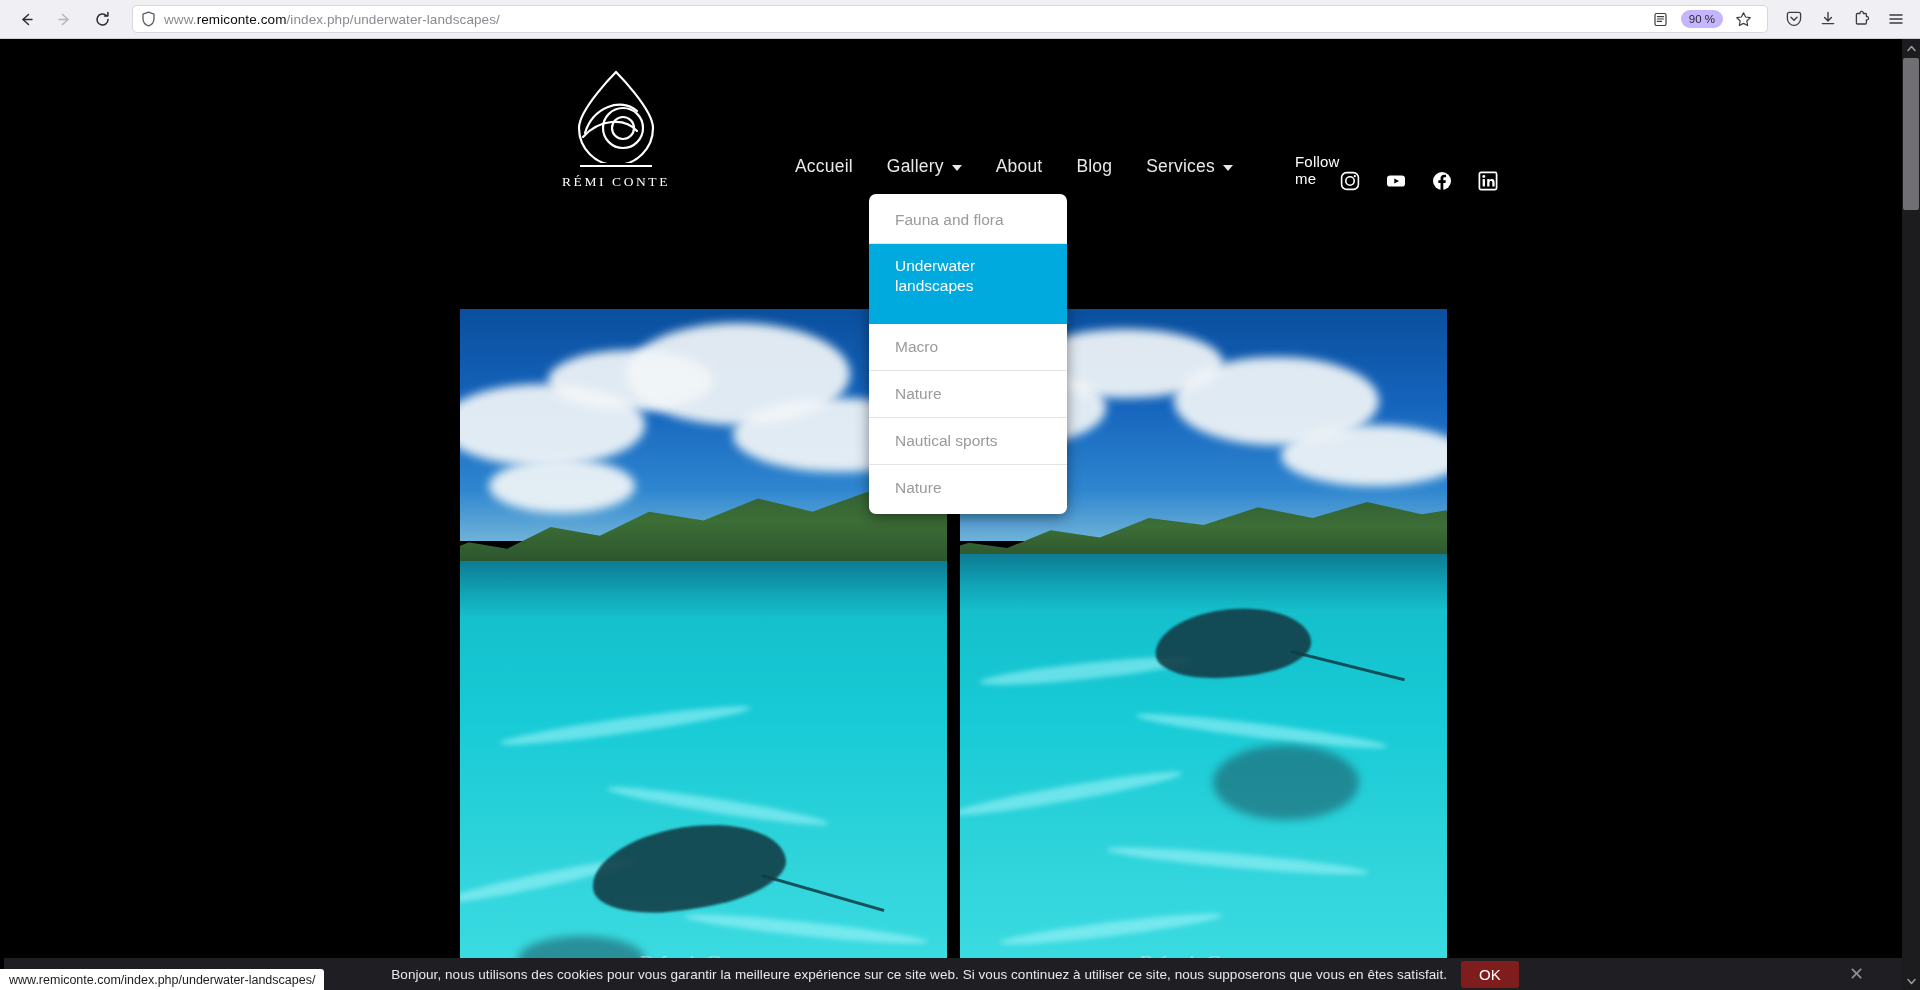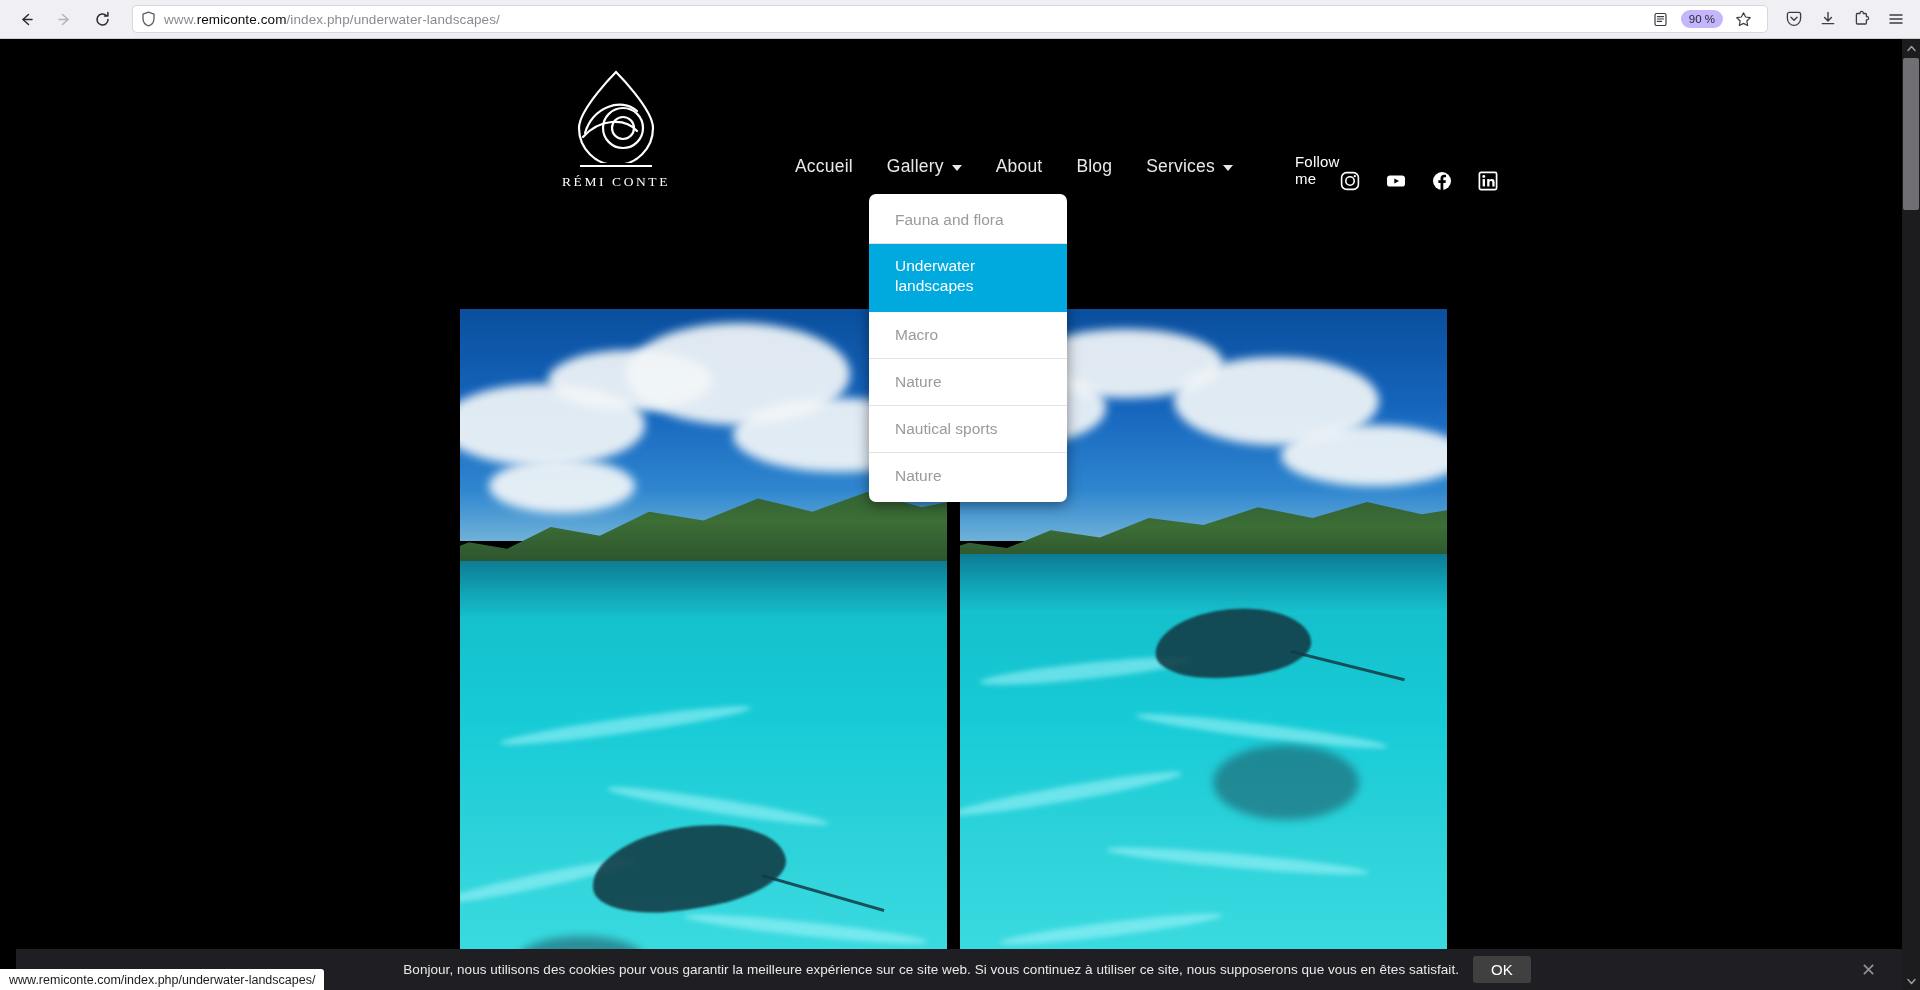--- a/index.html
+++ b/index.html
@@ -99,21 +99,21 @@
     box-shadow:0 3px 14px rgba(0,0,0,.45);
     overflow:hidden; padding:3px 0;
   }
   .dd-item{
     padding:13px 26px; font-size:15.5px; color:#9a9a9a;
     border-bottom:1px solid #e3e3e3; line-height:1.28;
   }
   .dd-item:last-child{ border-bottom:none; }
   .dd-item.active{
     background:#00a9de; color:#ffffff; border-bottom-color:#00a9de;
-    padding-top:12px; padding-bottom:16px;
+    padding-top:12px; padding-bottom:28px;
   }
 
   
   #gallery{
     position:absolute; top:270px; left:0; width:1902px; height:681px;
   }
   .photo{
     position:absolute; top:0; height:681px; overflow:hidden;
   }
   #photo-left{ left:460px; width:487px; }
@@ -161,27 +161,27 @@
   }
   .watermark{
     position:absolute; left:50%; transform:translateX(-50%);
     bottom:10px; text-align:center; color:rgba(255,255,255,.34);
     font-family:"Liberation Serif", serif; font-style:italic;
     font-size:26px; white-space:nowrap; letter-spacing:1px;
   }
 
   
   #cookie-banner{
-    position:absolute; left:16px; bottom:0; width:1902px; height:41px;
+    position:absolute; left:4px; bottom:0; width:1902px; height:32px;
     background:#1e1e23; display:flex; align-items:center;
     justify-content:center; gap:14px; z-index:60;
   }
   #cookie-text{ color:#e9e9e9; font-size:13.5px; letter-spacing:.05px; }
   #cookie-ok{
-    background:#404040; color:#ffffff; font-size:15px;
+    background:#7f1d1d; color:#ffffff; font-size:15px;
     padding:6px 18px; border-radius:3px; line-height:1;
   }
   #cookie-close{
     position:absolute; right:42px; top:50%; transform:translateY(-50%);
     color:#8d8d93; font-size:18px; line-height:1;
   }
 
   
   #scrollbar{
     position:absolute; right:0; top:0; width:18px; height:951px;

